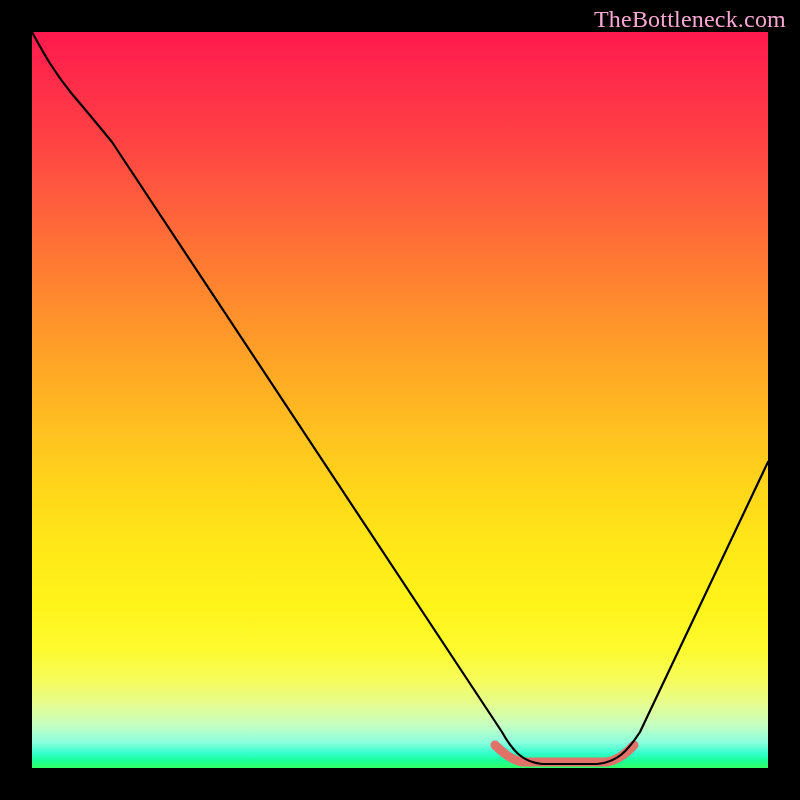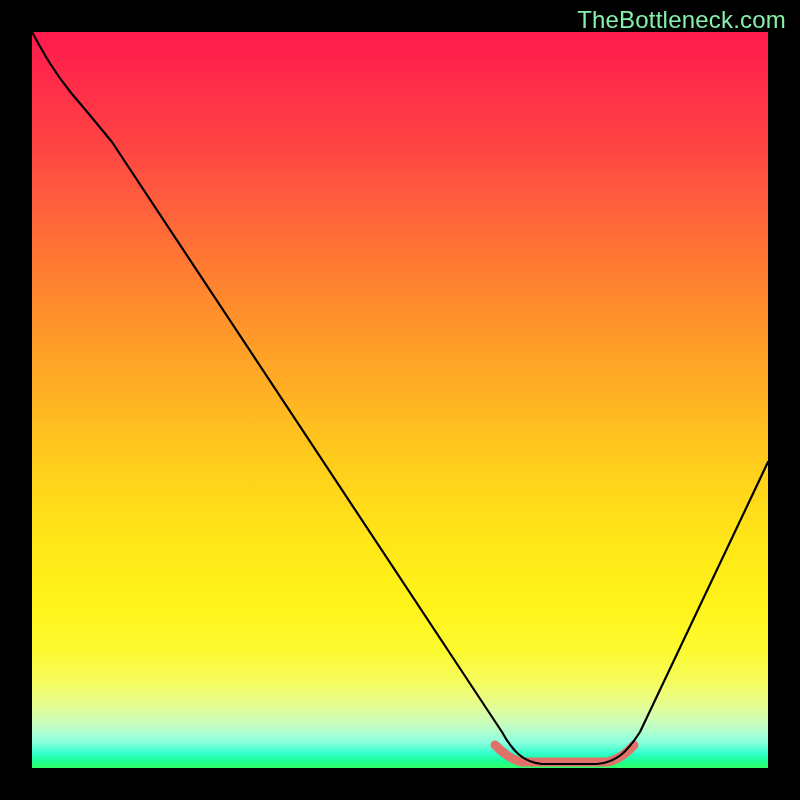--- a/index.html
+++ b/index.html
@@ -41,22 +41,22 @@
       #8cffde 96.5%,
       #33ffcc 98%,
       #1aff99 99%,
       #33ff66 100%
     );
   }
   .watermark {
     position: absolute;
     top: 6px;
     right: 14px;
-    color: #86efac;
-    font-family: Liberation Sans, sans-serif;
+    color: #f9a8d4;
+    font-family: Liberation Serif, serif;
     font-size: 24px;
     font-weight: 400;
     letter-spacing: 0.2px;
     user-select: none;
   }
   svg.curve {
     position: absolute;
     left: 0;
     top: 0;
     width: 736px;

